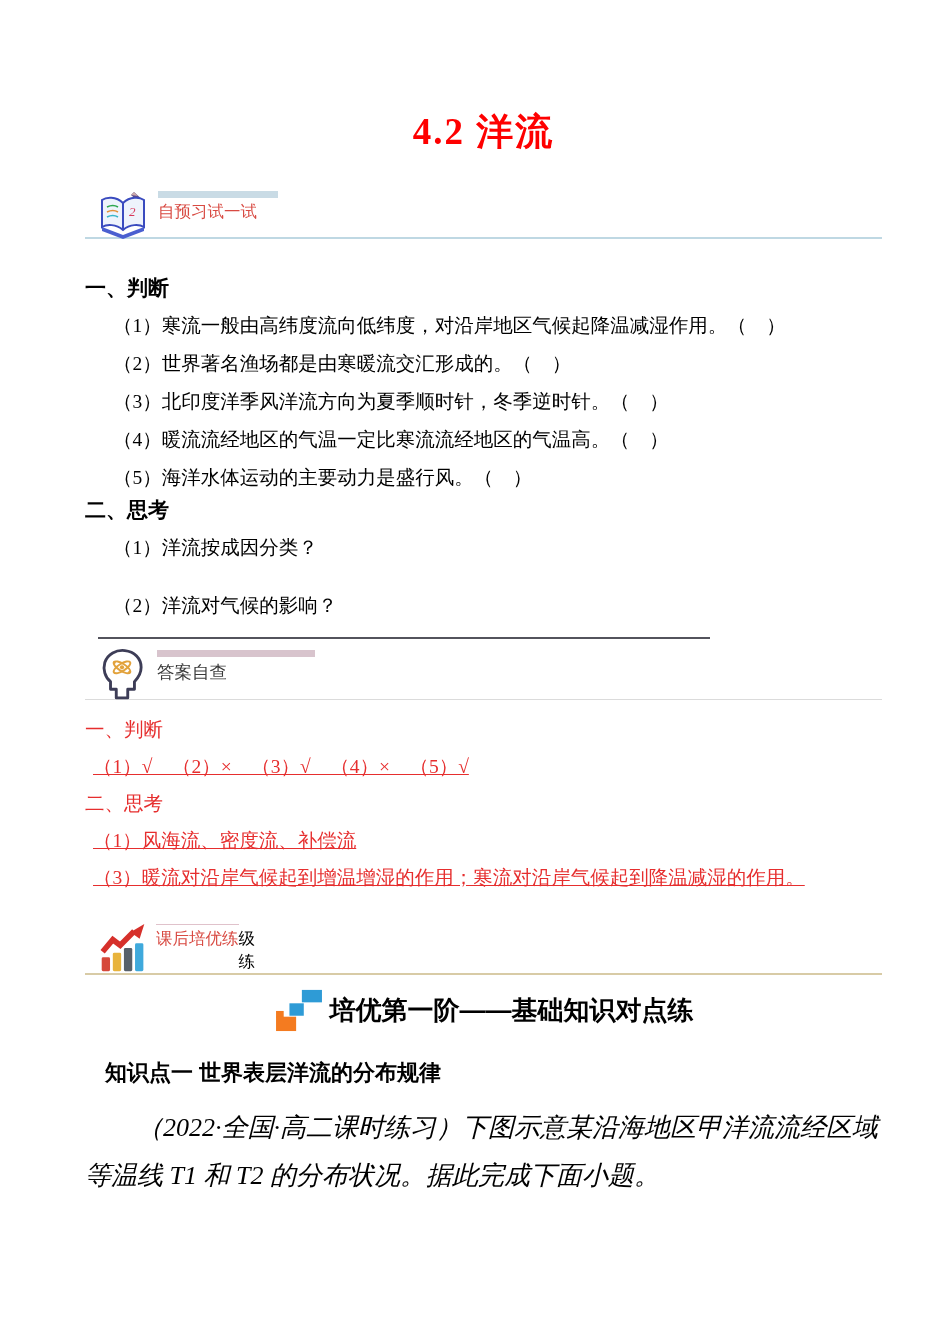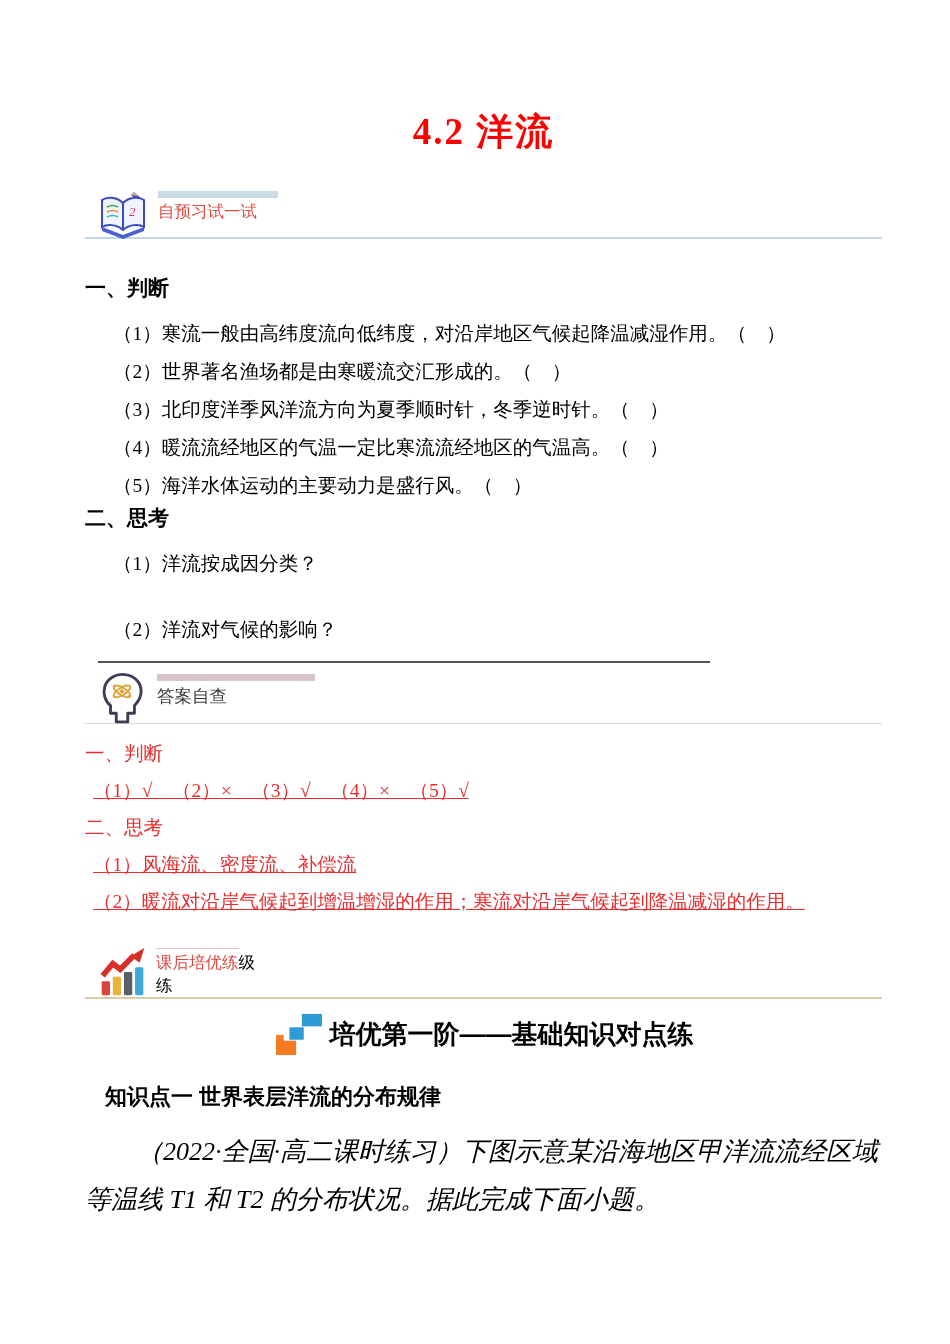--- a/index.html
+++ b/index.html
@@ -39,22 +39,22 @@
   .sec-heading {
     font-family: "Liberation Sans", sans-serif;
     font-size: 21px; font-weight: bold;
     margin: 36px 0 0 0; line-height: 26px;
   }
   .sec-heading.second { margin-top: 0; }
   .q-item {
     margin: 0; padding-left: 28px;
     font-size: 19.5px; line-height: 38px;
   }
-  .q-first { margin-top: 14px; }
-  .q-gap { margin-top: 28px; }
+  .q-first { margin-top: 6px; }
+  .q-gap { margin-top: 20px; }
 
   .dark-divider {
     margin: 12px 0 0 13px; width: 612px; height: 0;
     border-top: 2px solid #53535c;
   }
 
   
   .answers-row { margin-top: 9px; padding-left: 15px; gap: 13px; }
   .answers-row .icon svg { display: block; }
   .answers-label {
@@ -65,21 +65,21 @@
 
   
   .red-block { color: #e62e2e; font-size: 19.5px; }
   .red-block p { margin: 0; line-height: 37px; }
   .red-heading { margin-top: 11px !important; }
   .red-item { padding-left: 8px; text-decoration: underline; }
 
   
   .practice-row { margin-top: 27px; padding-left: 13px; border-bottom: 2px solid #d8cba6; gap: 8px; }
   .practice-row .icon svg { display: block; margin-bottom: -2px; }
-  .practice-label { font-size: 16.5px; line-height: 23px; color: #000; padding-top: 1px; }
+  .practice-label { font-size: 16.5px; line-height: 23px; color: #000; padding-top: 1px; text-align: right; }
   .practice-label .red-part {
     color: #d84a42;
     border-top: 1px solid #e0c2cb; padding-top: 2px;
     display: inline-block;
   }
 
   .stage-row { margin-top: 13px; display: flex; justify-content: center; align-items: center; gap: 6px; }
   .stage-row .icon svg { display: block; }
   .stage-title {
     font-family: "Liberation Sans", sans-serif;
@@ -154,21 +154,21 @@
     </span>
     <span class="overline-label answers-label">答案自查</span>
   </div>
   <div class="light-divider"></div>
 
   <div class="red-block">
     <p class="red-heading">一、判断</p>
     <p class="red-item">（1）√　（2）×　（3）√　（4）×　（5）√</p>
     <p>二、思考</p>
     <p class="red-item">（1）风海流、密度流、补偿流</p>
-    <p class="red-item">（2）暖流对沿岸气候起到增温增湿的作用；寒流对沿岸气候起到降温减湿的作用。</p>
+    <p class="red-item">（3）暖流对沿岸气候起到增温增湿的作用；寒流对沿岸气候起到降温减湿的作用。</p>
   </div>
 
   <div class="label-row practice-row">
     <span class="icon">
       <svg width="50" height="50" viewBox="0 0 52 54">
         <rect x="3" y="37" width="9" height="15" rx="1.5" fill="#d6483a"></rect>
         <rect x="15" y="32" width="9" height="20" rx="1.5" fill="#e8b33c"></rect>
         <rect x="27" y="27" width="9" height="25" rx="1.5" fill="#57606a"></rect>
         <rect x="39" y="22" width="9" height="30" rx="1.5" fill="#3fa9dc"></rect>
         <polyline points="4,31 15,18 23,24 38,9" fill="none" stroke="#d6302b" stroke-width="6" stroke-linejoin="miter"></polyline>

